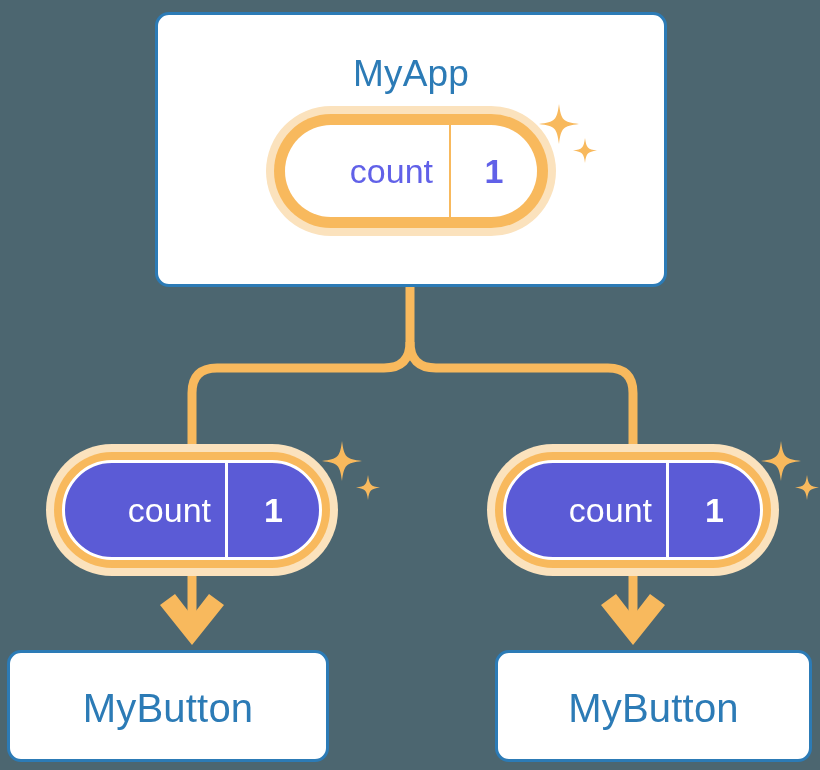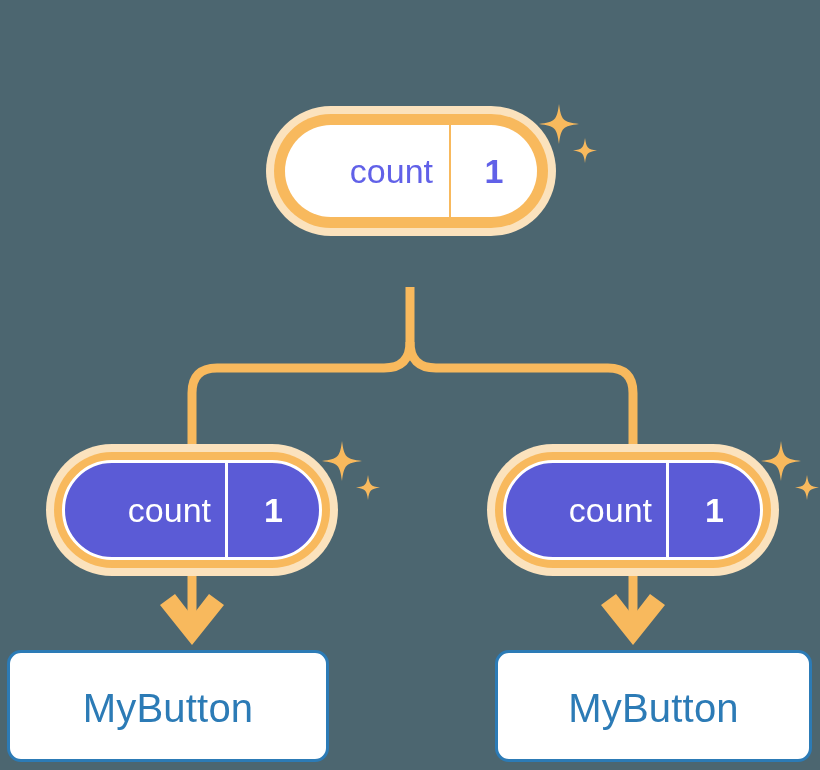--- a/index.html
+++ b/index.html
@@ -224,20 +224,23 @@
       <path d="M 192 574 L 192 636" fill="none" stroke="#f8b95d" stroke-width="9" stroke-linecap="butt"></path>
       <path d="M 192 645 L 160 605 L 175 594 L 192 616 L 209 594 L 224 605 Z" fill="#f8b95d"></path>
     </g>
 
     <g>
       <path d="M 633 574 L 633 636" fill="none" stroke="#f8b95d" stroke-width="9" stroke-linecap="butt"></path>
       <path d="M 633 645 L 601 605 L 616 594 L 633 616 L 650 594 L 665 605 Z" fill="#f8b95d"></path>
     </g>
   </svg>
 
+  <div id="card-app" class="card">
+    <div class="card-title">MyApp</div>
+  </div>
 
   <div id="pill-app" class="pill-wrap">
     <div class="pill-halo"></div>
     <div class="pill-ring"></div>
     <div class="pill-body">
       <div class="pill-cell pill-name">count</div>
       <div class="pill-cell pill-value">1</div>
     </div>
   </div>
 

